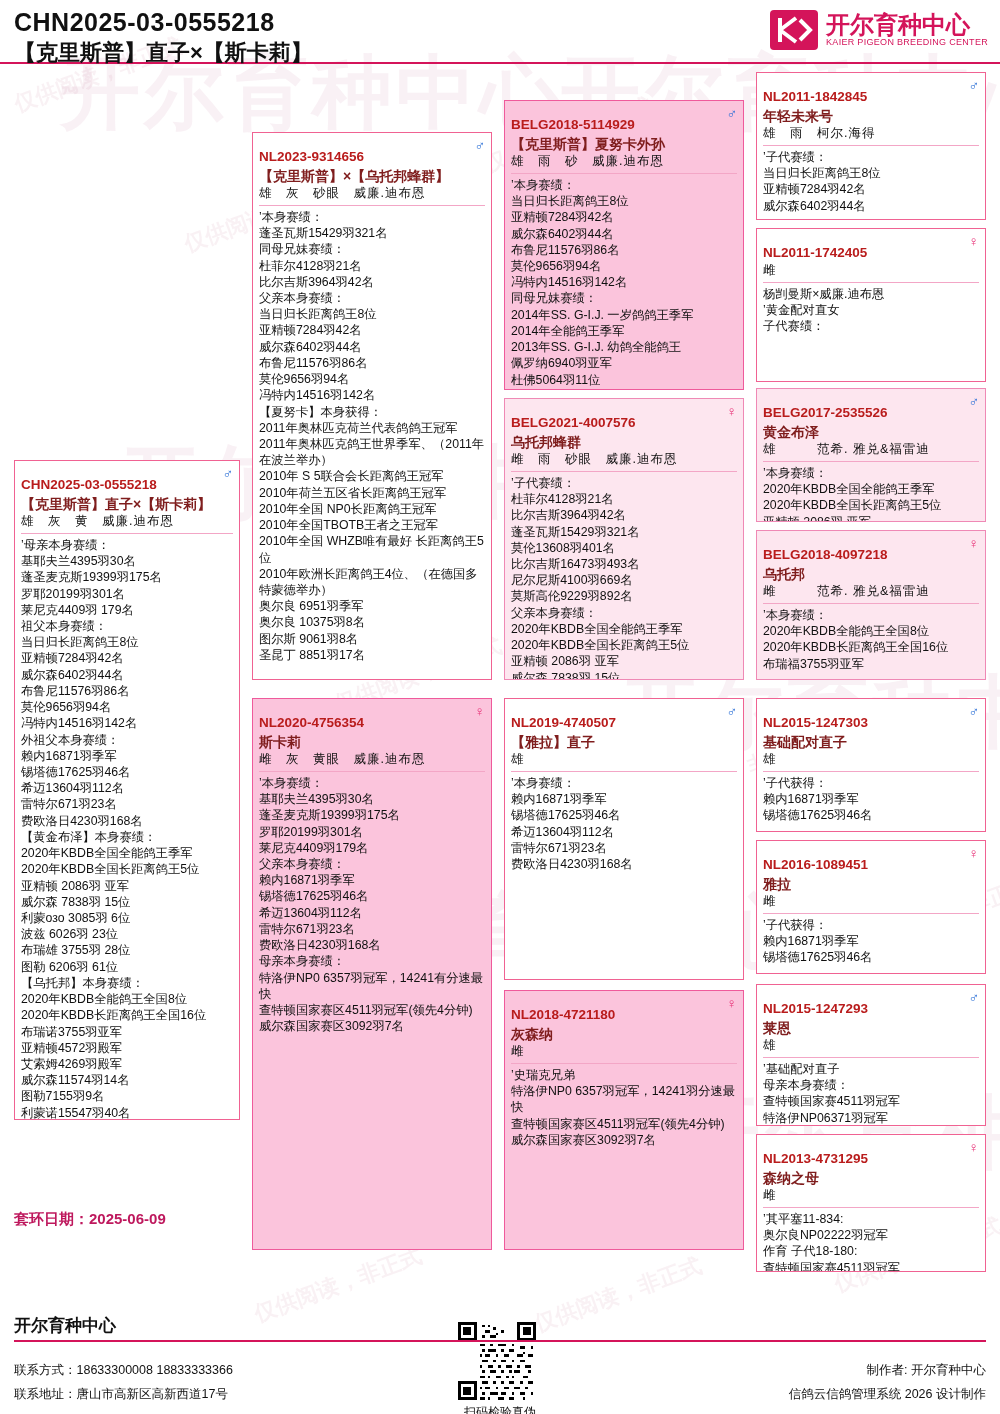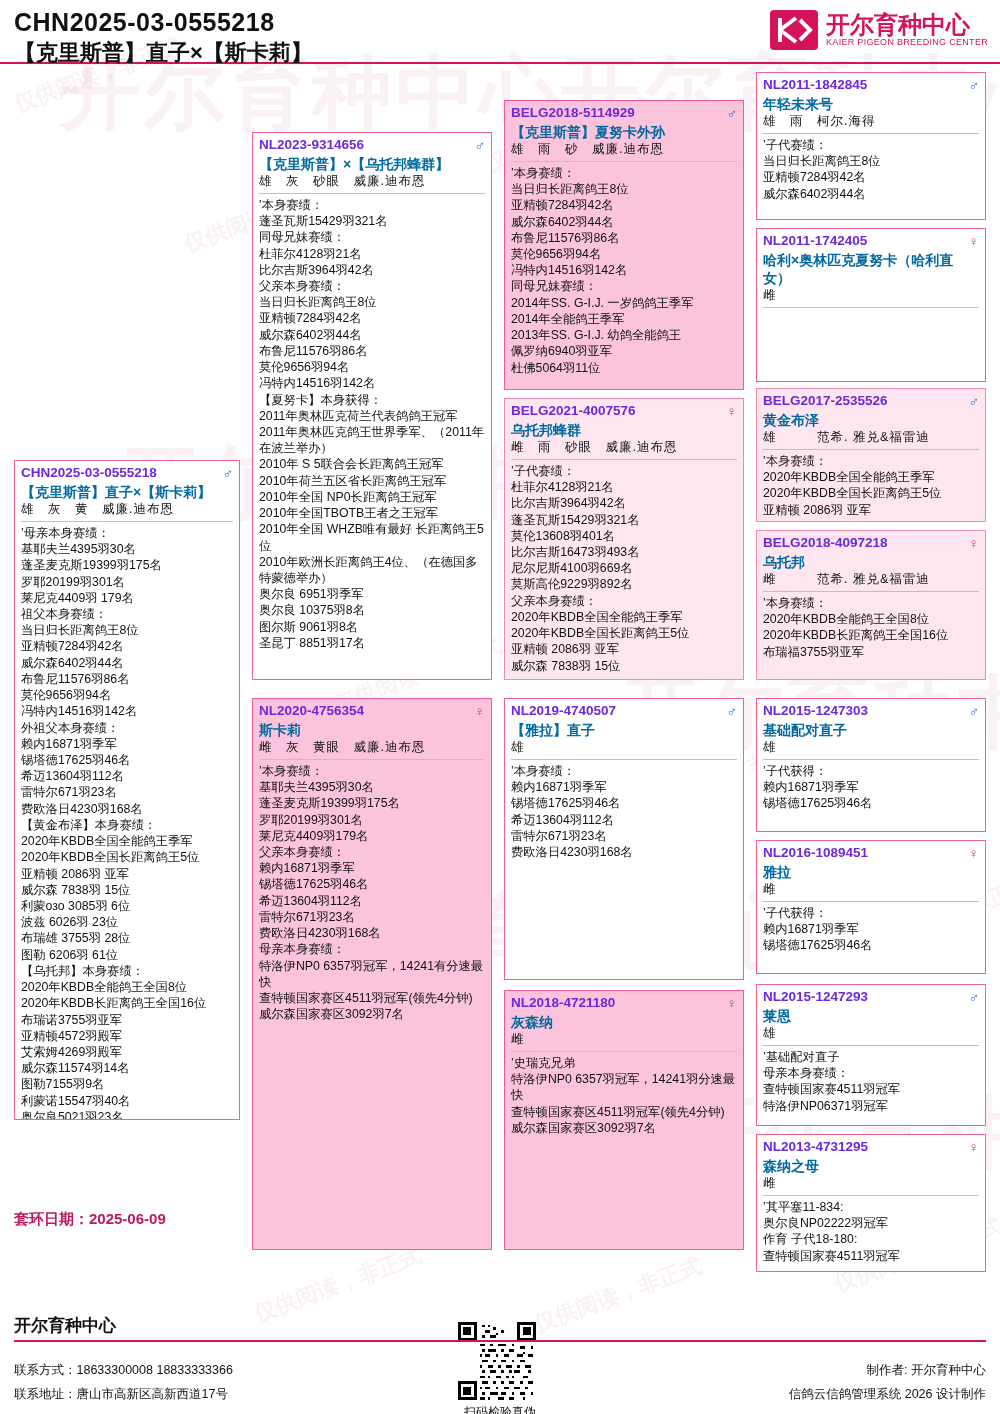--- a/index.html
+++ b/index.html
@@ -27,22 +27,22 @@
   .logo-text-en { font-size:9px; color:#d4145a; letter-spacing:0.3px; }
   .hr-top { position:absolute; left:0; top:62px; width:1000px; height:2px; background:#d4145a; }
 
   
   .card {
     position:absolute; border:1px solid #f06292; background:#ffffff; z-index:3;
     padding:4px 6px 5px 6px; overflow:hidden;
   }
   .card.pink { background:#fbc4dc; border-color:#ef5a9b; }
   .card.pinklight { background:#fde6ef; border-color:#ef89b5; }
-  .card .id { color:#6d28d9; font-size:13.5px; font-weight:bold; line-height:1.25; }
-  .card .name { font-size:14px; font-weight:bold; color:#0369a1; line-height:1.3; margin-top:1px; }
+  .card .id { color:#b91c1c; font-size:13.5px; font-weight:bold; line-height:1.25;margin-top:12px; }
+  .card .name { font-size:14px; font-weight:bold; color:#7f1d1d; line-height:1.3; margin-top:1px; }
   .card .sexmark { position:absolute; right:6px; top:4px; font-size:14px; font-weight:bold; }
   .sex-m { color:#2b6fd6; }
   .sex-f { color:#e8357a; }
   .card .divider { border-top:1px solid #f3a6c6; margin:3px 0 3px 0; }
   .card .attrs { font-size:12.5px; letter-spacing:1px; line-height:1.35; }
   .card .body { font-size:12.3px; line-height:1.32; white-space:pre-line; }
 
   
   .band-date { position:absolute; left:14px; top:1210px; font-size:15px; font-weight:bold; color:#be185d; z-index:4;}
 
@@ -278,23 +278,25 @@
   <div class="divider"></div>
   <div class="body">’子代赛绩：
 当日归长距离鸽王8位
 亚精顿7284羽42名
 威尔森6402羽44名</div>
 </div>
 
 <div class="card" style="left:756px; top:228px; width:230px; height:154px;">
   <div class="sexmark sex-f">♀</div>
   <div class="id">NL2011-1742405</div>
-  <div class="name">哈利×奥林匹克夏努卡（哈利直女）</div>
   <div class="attrs">雌</div>
   <div class="divider"></div>
+  <div class="body">杨剀曼斯×威廉.迪布恩
+’黄金配对直女
+子代赛绩：</div>
 </div>
 
 <div class="card pinklight" style="left:756px; top:388px; width:230px; height:134px;">
   <div class="sexmark sex-m">♂</div>
   <div class="id">BELG2017-2535526</div>
   <div class="name">黄金布泽</div>
   <div class="attrs">雄　　　范希. 雅兑&amp;福雷迪</div>
   <div class="divider"></div>
   <div class="body">’本身赛绩：
 2020年KBDB全国全能鸽王季军

